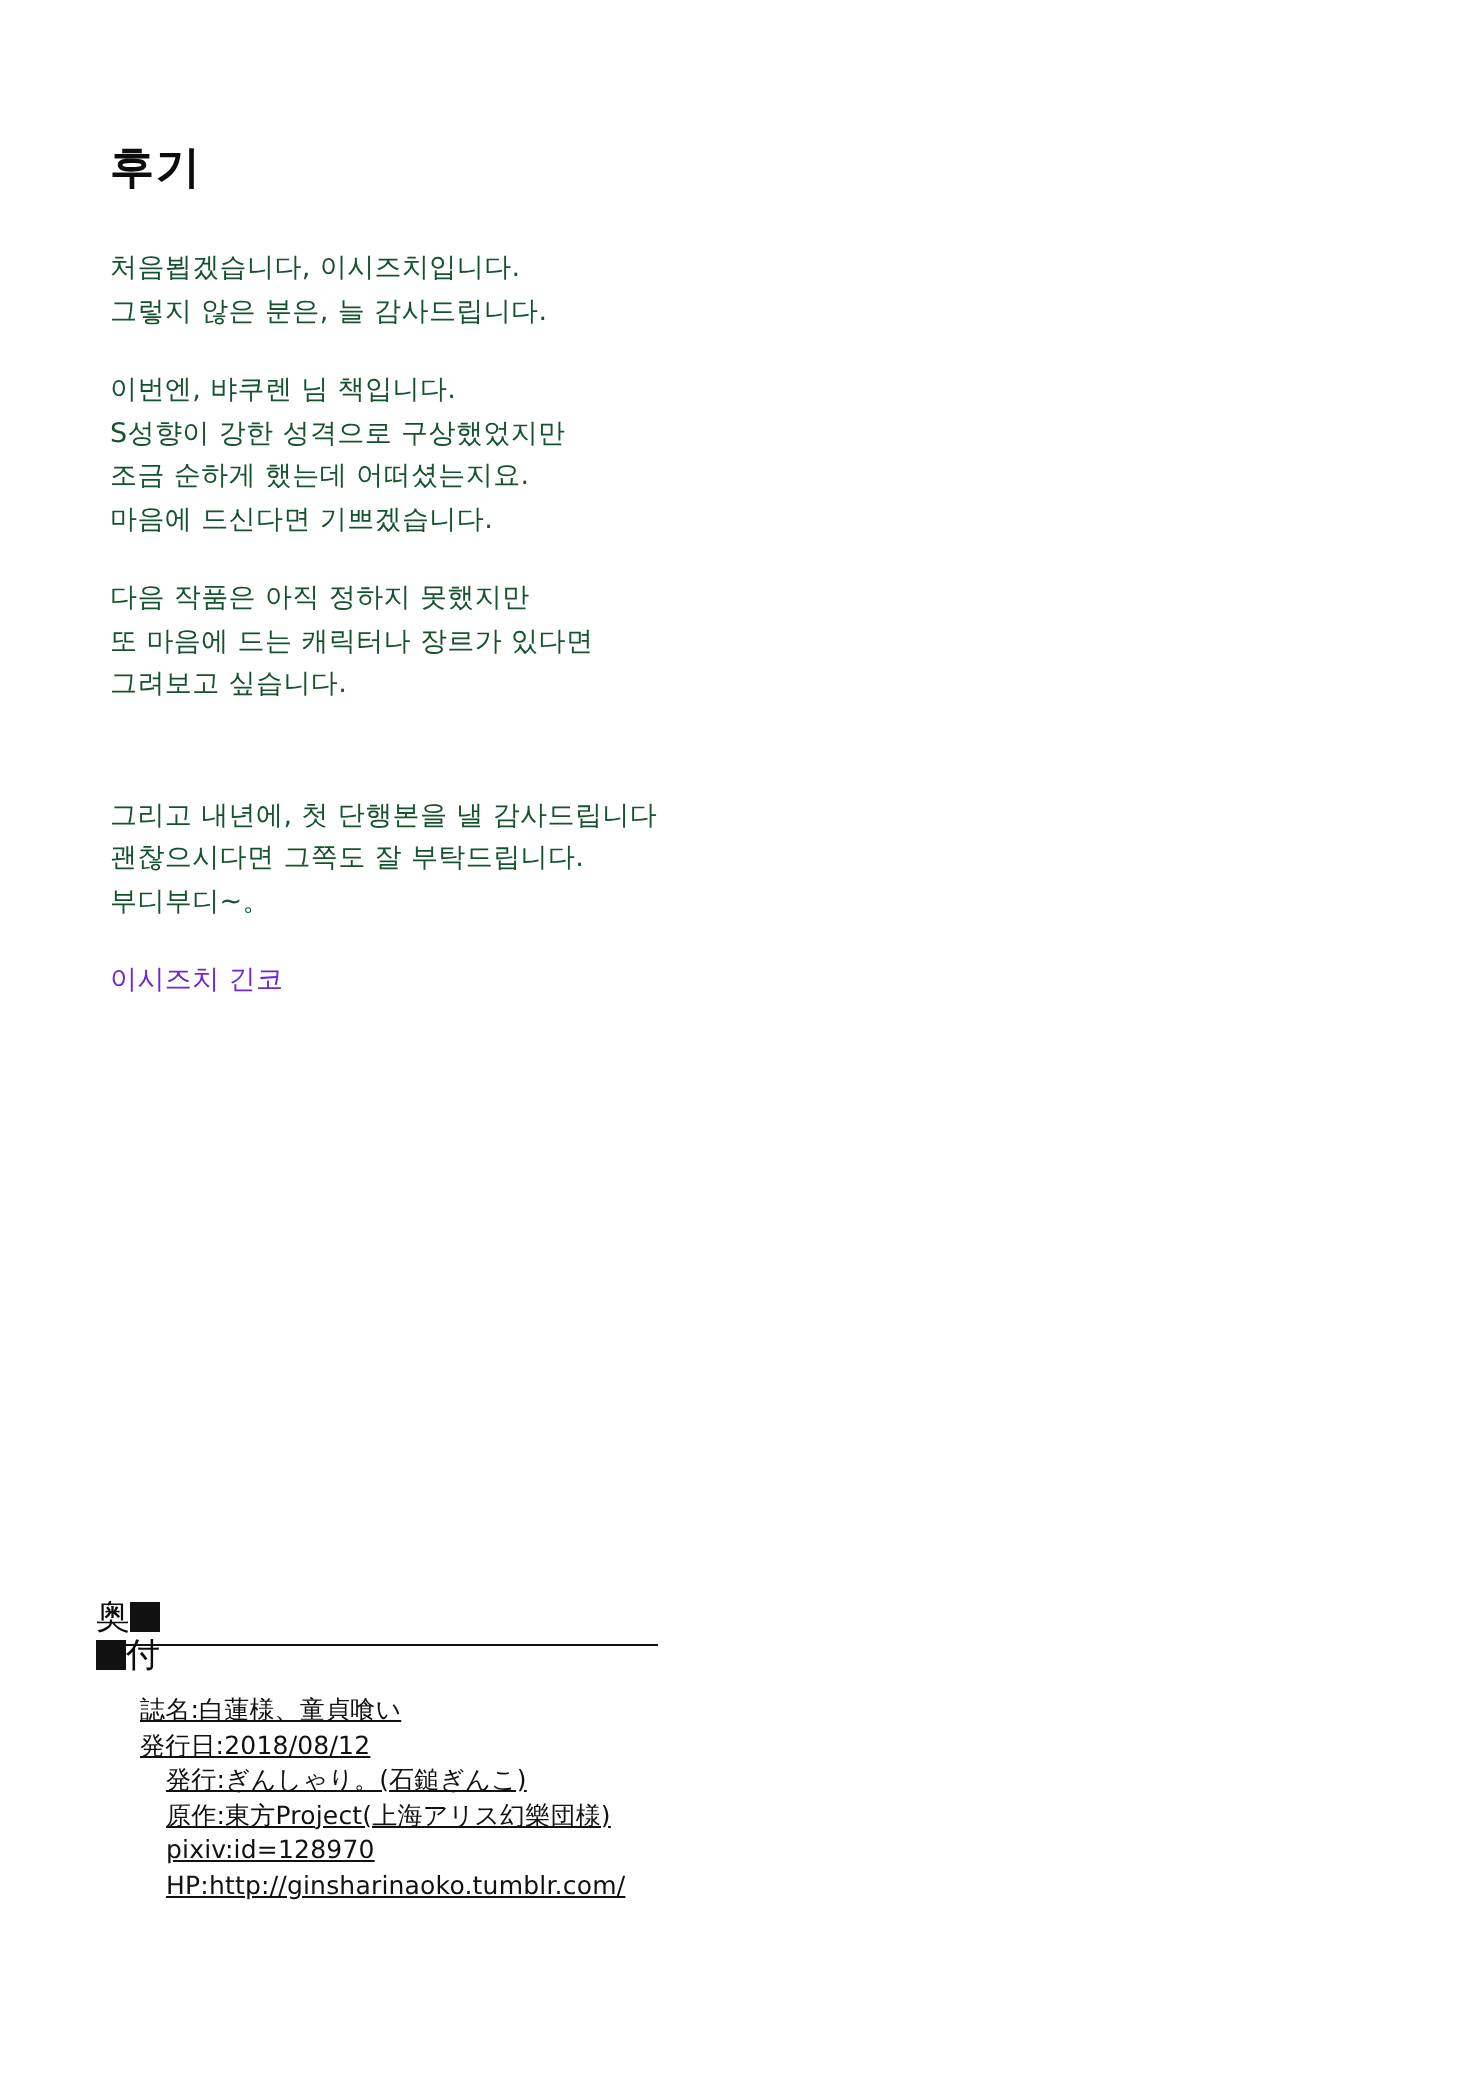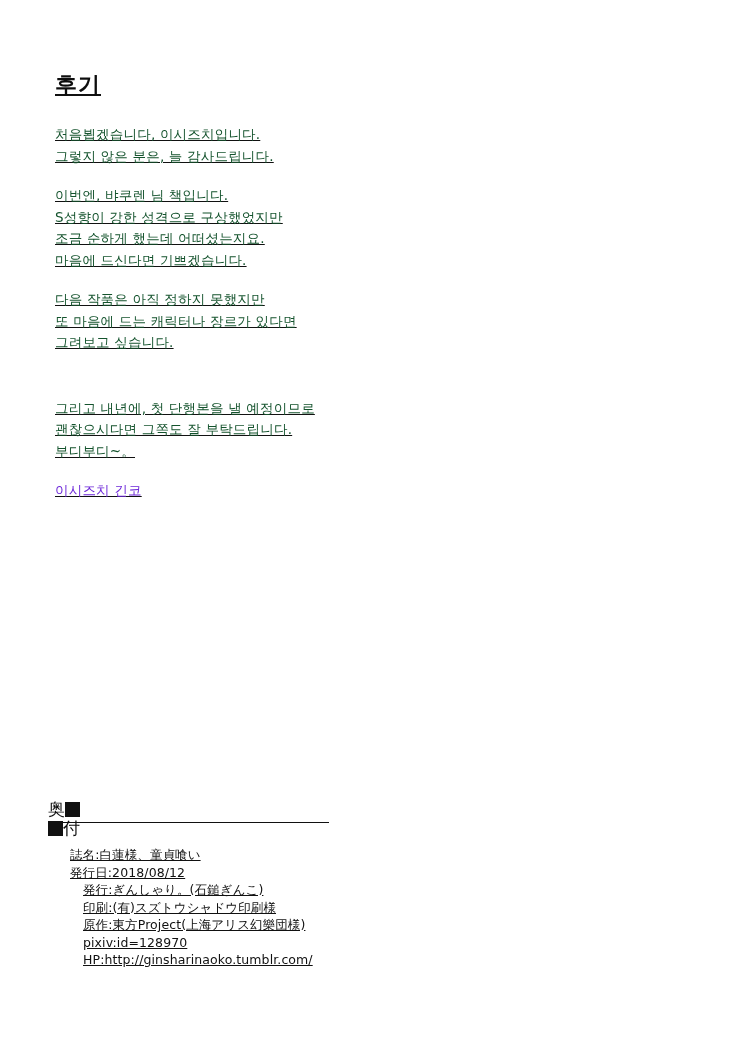--- a/index.html
+++ b/index.html
@@ -24,21 +24,20 @@
     height: 1050px;
     background: #ffffff;
   }
 
   
   .afterword {
     position: absolute;
     left: 55px;
     top: 72px;
     width: 420px;
-    text-decoration: underline;
   }
   .afterword-title {
     font-size: 22px;
     font-weight: bold;
     letter-spacing: 1px;
     color: #0d0d0d;
     margin: 0 0 26px 0;
     line-height: 1.2;
   }
   .para {
@@ -135,39 +134,38 @@
       <span class="line">마음에 드신다면 기쁘겠습니다.</span>
     </p>
 
     <p class="para gap-large">
       <span class="line">다음 작품은 아직 정하지 못했지만</span>
       <span class="line">또 마음에 드는 캐릭터나 장르가 있다면</span>
       <span class="line">그려보고 싶습니다.</span>
     </p>
 
     <p class="para">
-      <span class="line">그리고 내년에, 첫 단행본을 낼 예정이므로</span>
+      <span class="line">그리고 내년에, 첫 단행본을 낼 감사드립니다</span>
       <span class="line">괜찮으시다면 그쪽도 잘 부탁드립니다.</span>
       <span class="line">부디부디~。</span>
     </p>
 
     <p class="signature">이시즈치 긴코</p>
   </section>
 
   <section class="colophon">
     <div class="colophon-heading">
       <span class="ch-row"><span>奥</span><span class="blk"></span></span>
       <span class="ch-row"><span class="blk"></span><span>付</span></span>
       <span class="rule"></span>
     </div>
 
     <div class="colophon-lines">
       <div class="col-line indent-1">誌名:白蓮様、童貞喰い</div>
       <div class="col-line indent-1">発行日:2018/08/12</div>
       <div class="col-line indent-2">発行:ぎんしゃり。(石鎚ぎんこ)</div>
-      <div class="col-line indent-2">印刷:(有)スズトウシャドウ印刷様</div>
       <div class="col-line indent-2">原作:東方Project(上海アリス幻樂団様)</div>
       <div class="col-line indent-2">pixiv:id=128970</div>
       <div class="col-line indent-2">HP:http://ginsharinaoko.tumblr.com/</div>
     </div>
   </section>
 
 </div>
 
 </body></html>

